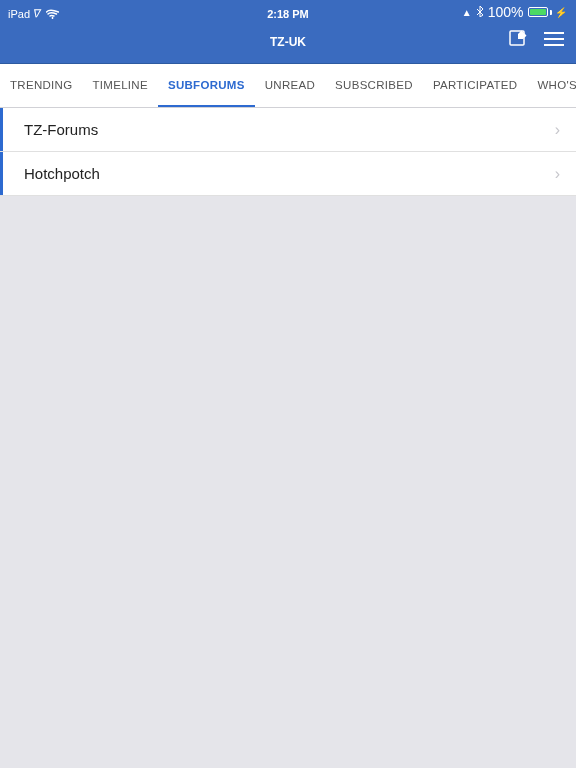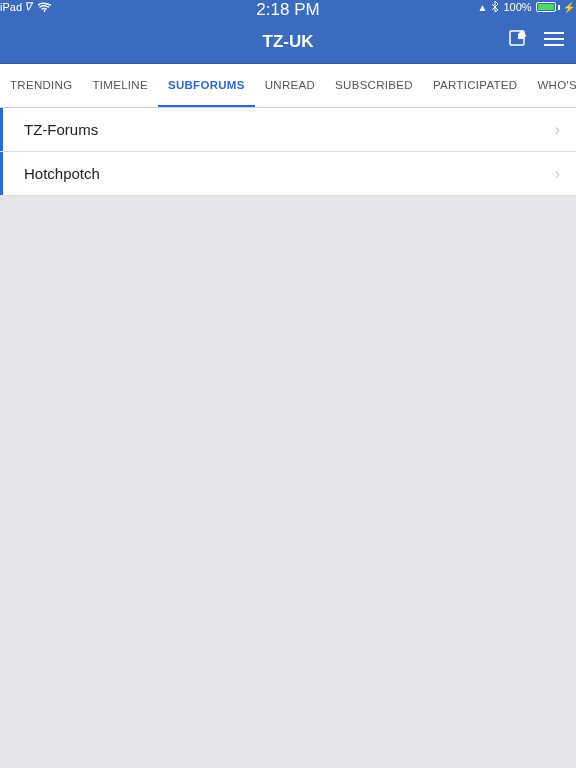--- a/index.html
+++ b/index.html
@@ -2,31 +2,31 @@
 <html><head>
   <meta charset="utf-8">
   <meta name="viewport" content="width=576, initial-scale=1">
   <style>
     * { margin: 0; padding: 0; box-sizing: border-box; }
     body { width: 576px; height: 768px; font-family: -apple-system, 'Helvetica Neue', Arial, sans-serif; background: #e5e5ea; overflow: hidden; }
 
     
     #status-bar {
       display: flex;
-      align-items: flex-start;
+      align-items: flex-end;
       justify-content: space-between;
       background: #3a6bbf;
       height: 20px;
-      padding: 0 0;
+      padding: 0 8px;
       color: white;
       font-size: 11px;
       font-weight: 500;
     }
     .status-left { display: flex; align-items: center; gap: 4px; }
-    .status-center { position: absolute; left: 50%; transform: translateX(-50%); font-size: 17px; font-weight: 400; color: white; }
+    .status-center { position: absolute; left: 50%; transform: translateX(-50%); font-size: 11px; font-weight: 700; color: white; }
     .status-right { display: flex; align-items: center; gap: 4px; font-size: 10px; }
     .wifi-icon { font-size: 11px; }
     .battery-bar {
       display: inline-flex; align-items: center; gap: 1px;
     }
     .battery-body {
       width: 20px; height: 10px; border: 1.5px solid white; border-radius: 2px; position: relative; display: flex; align-items: center; padding: 1px;
     }
     .battery-fill { background: #4cd964; height: 100%; width: 100%; border-radius: 1px; }
     .battery-tip { width: 2px; height: 5px; background: white; border-radius: 0 1px 1px 0; margin-left: 1px; }
@@ -36,21 +36,21 @@
       background: #3a6bbf;
       height: 44px;
       display: flex;
       align-items: center;
       justify-content: center;
       position: relative;
       border-bottom: 1px solid #2d5aa0;
     }
     .header-title {
       color: white;
-      font-size: 17px;
+      font-size: 12px;
       font-weight: 600;
     }
     .header-actions {
       position: absolute;
       right: 12px;
       display: flex;
       align-items: center;
       gap: 16px;
     }
     .header-icon {
@@ -147,21 +147,21 @@
     </svg>
   </div>
   <div class="status-center">2:18 PM</div>
   <div class="status-right">
     <span style="font-size:10px;">▲</span>
     <span>
       <svg width="8" height="12" viewBox="0 0 8 12">
           <path d="M4 1 L7 4 L4 7 L7 10 L4 12 L4 7 L1 10 L4 7 L1 4 L4 7 L4 1Z" stroke="white" stroke-width="1" fill="none"></path>
         </svg>
     </span>
-    <span style="font-size:11px;">100%</span>
+    <span style="font-size:14px;">100%</span>
     <div class="battery-bar">
       <div class="battery-body">
         <div class="battery-fill"></div>
       </div>
       <div class="battery-tip"></div>
     </div>
     <span style="font-size:10px; color:#4cd964;">⚡</span>
   </div>
 </div>
 

